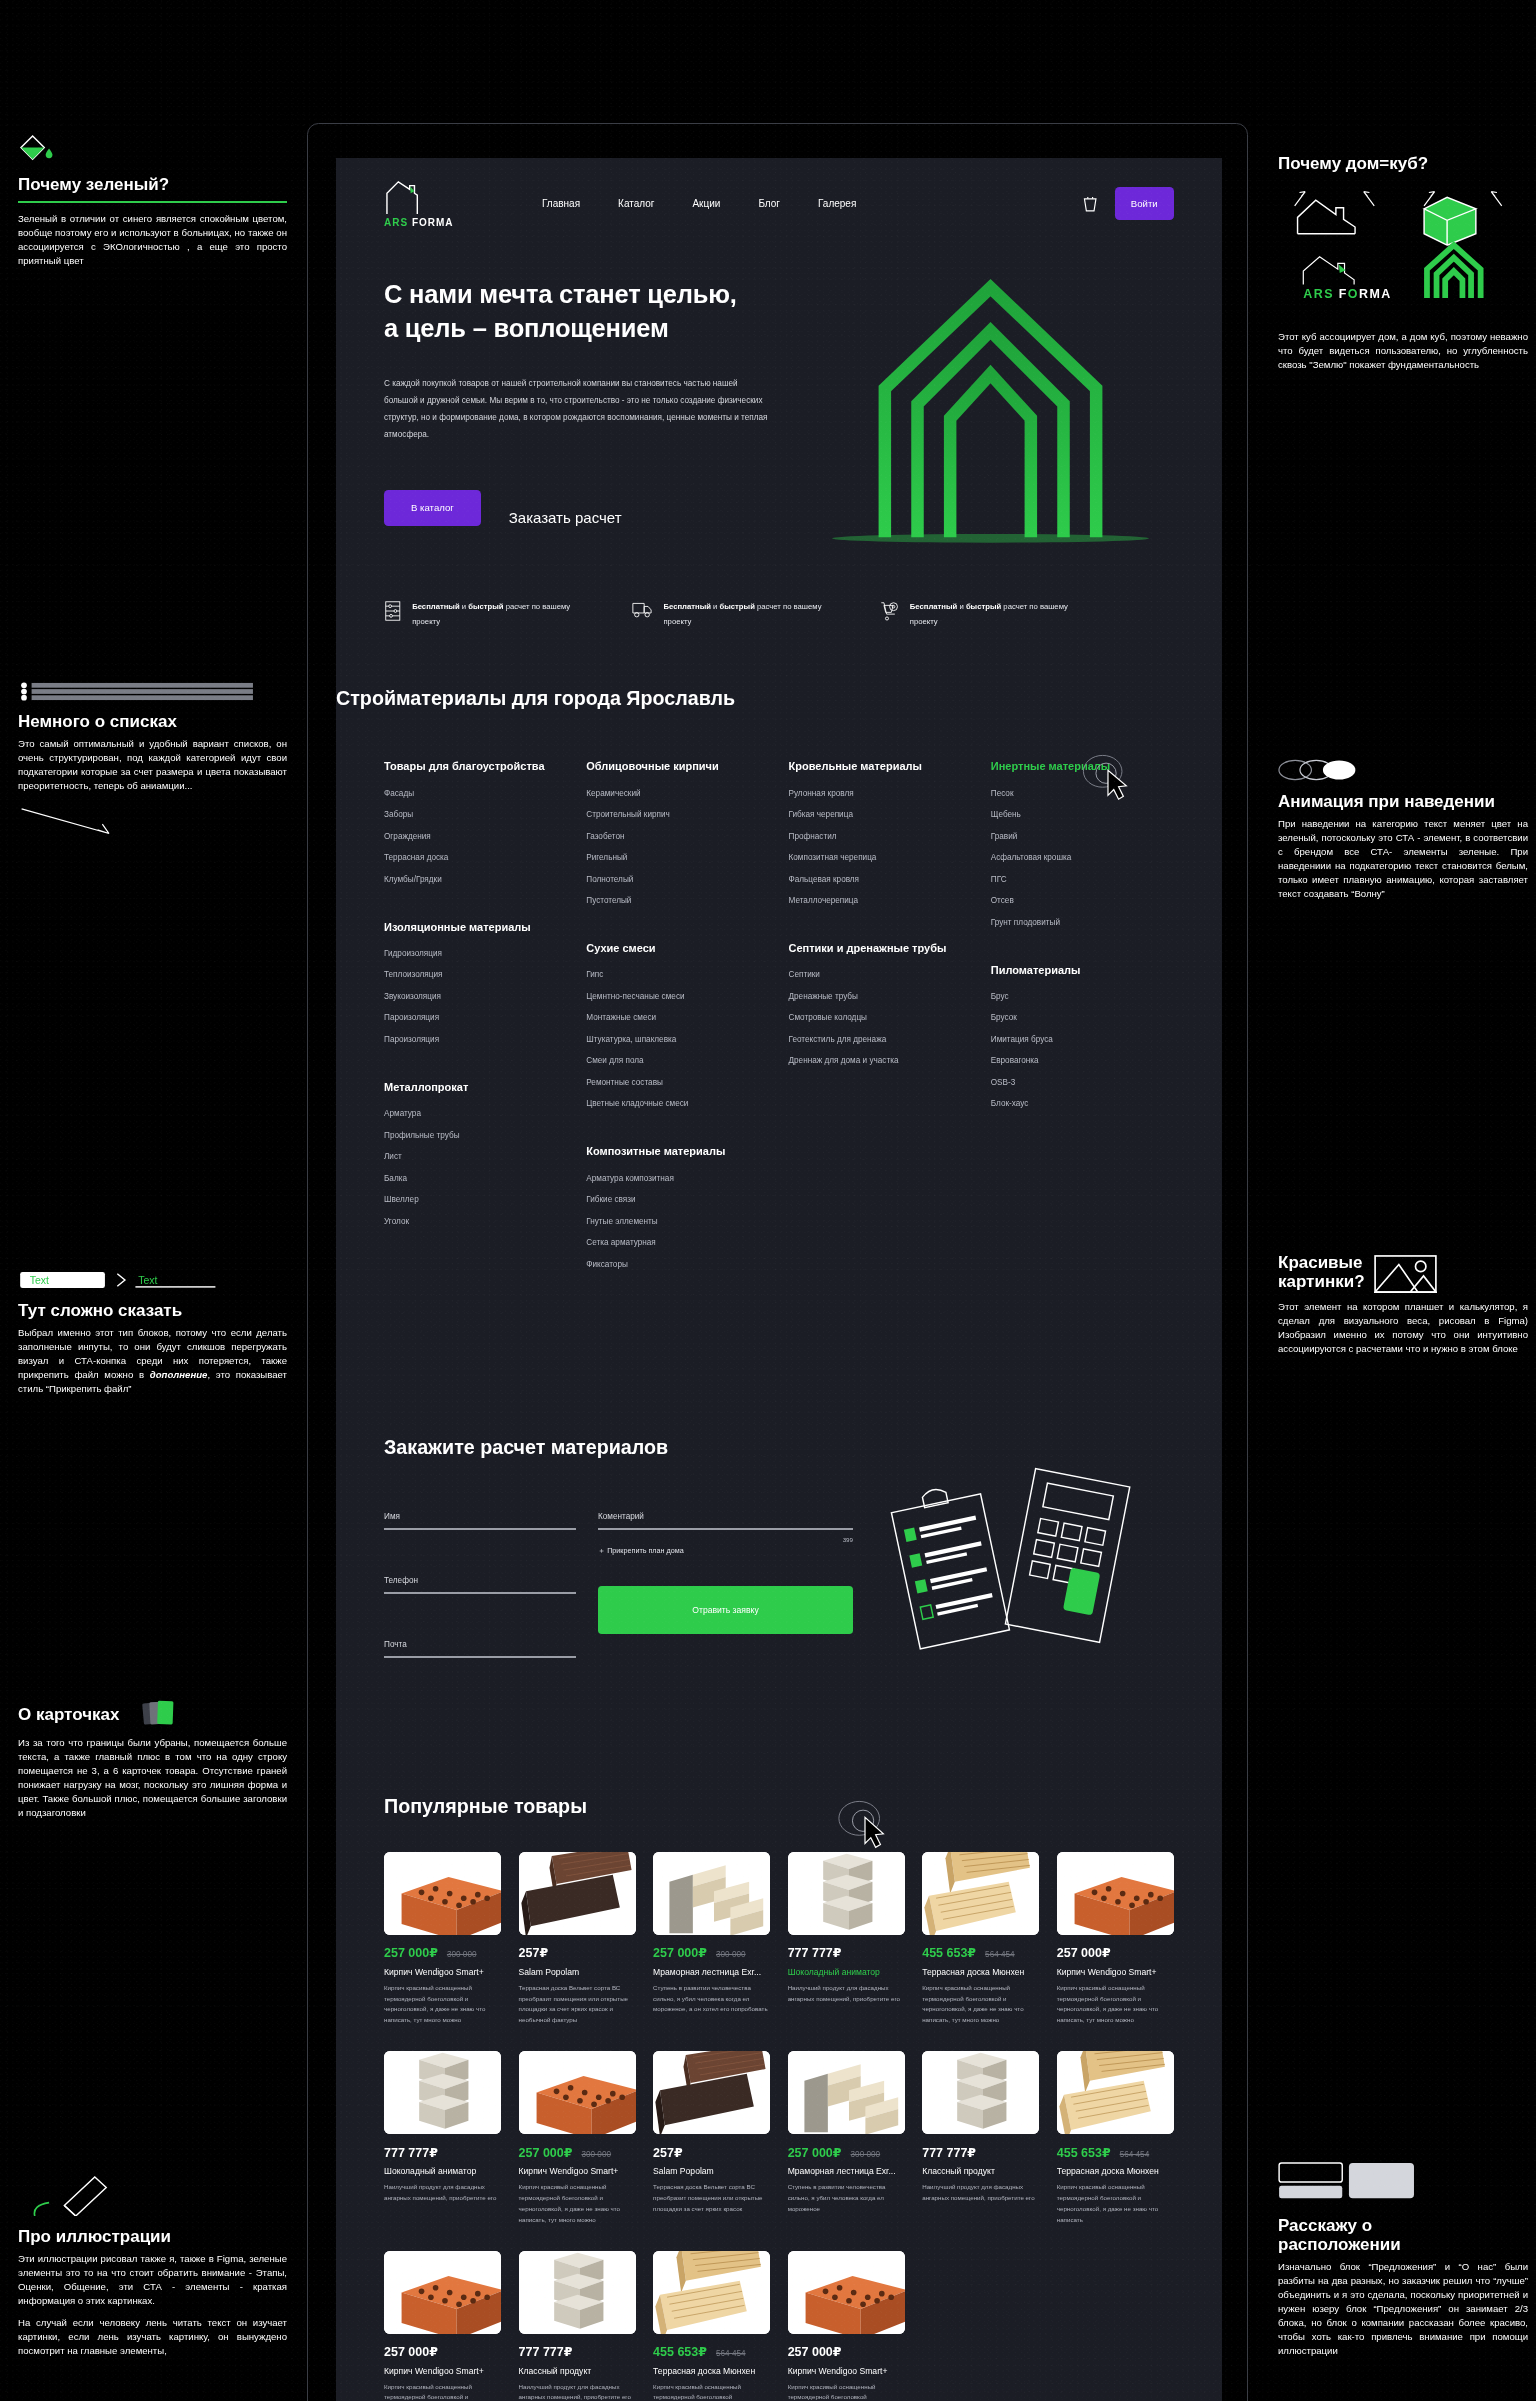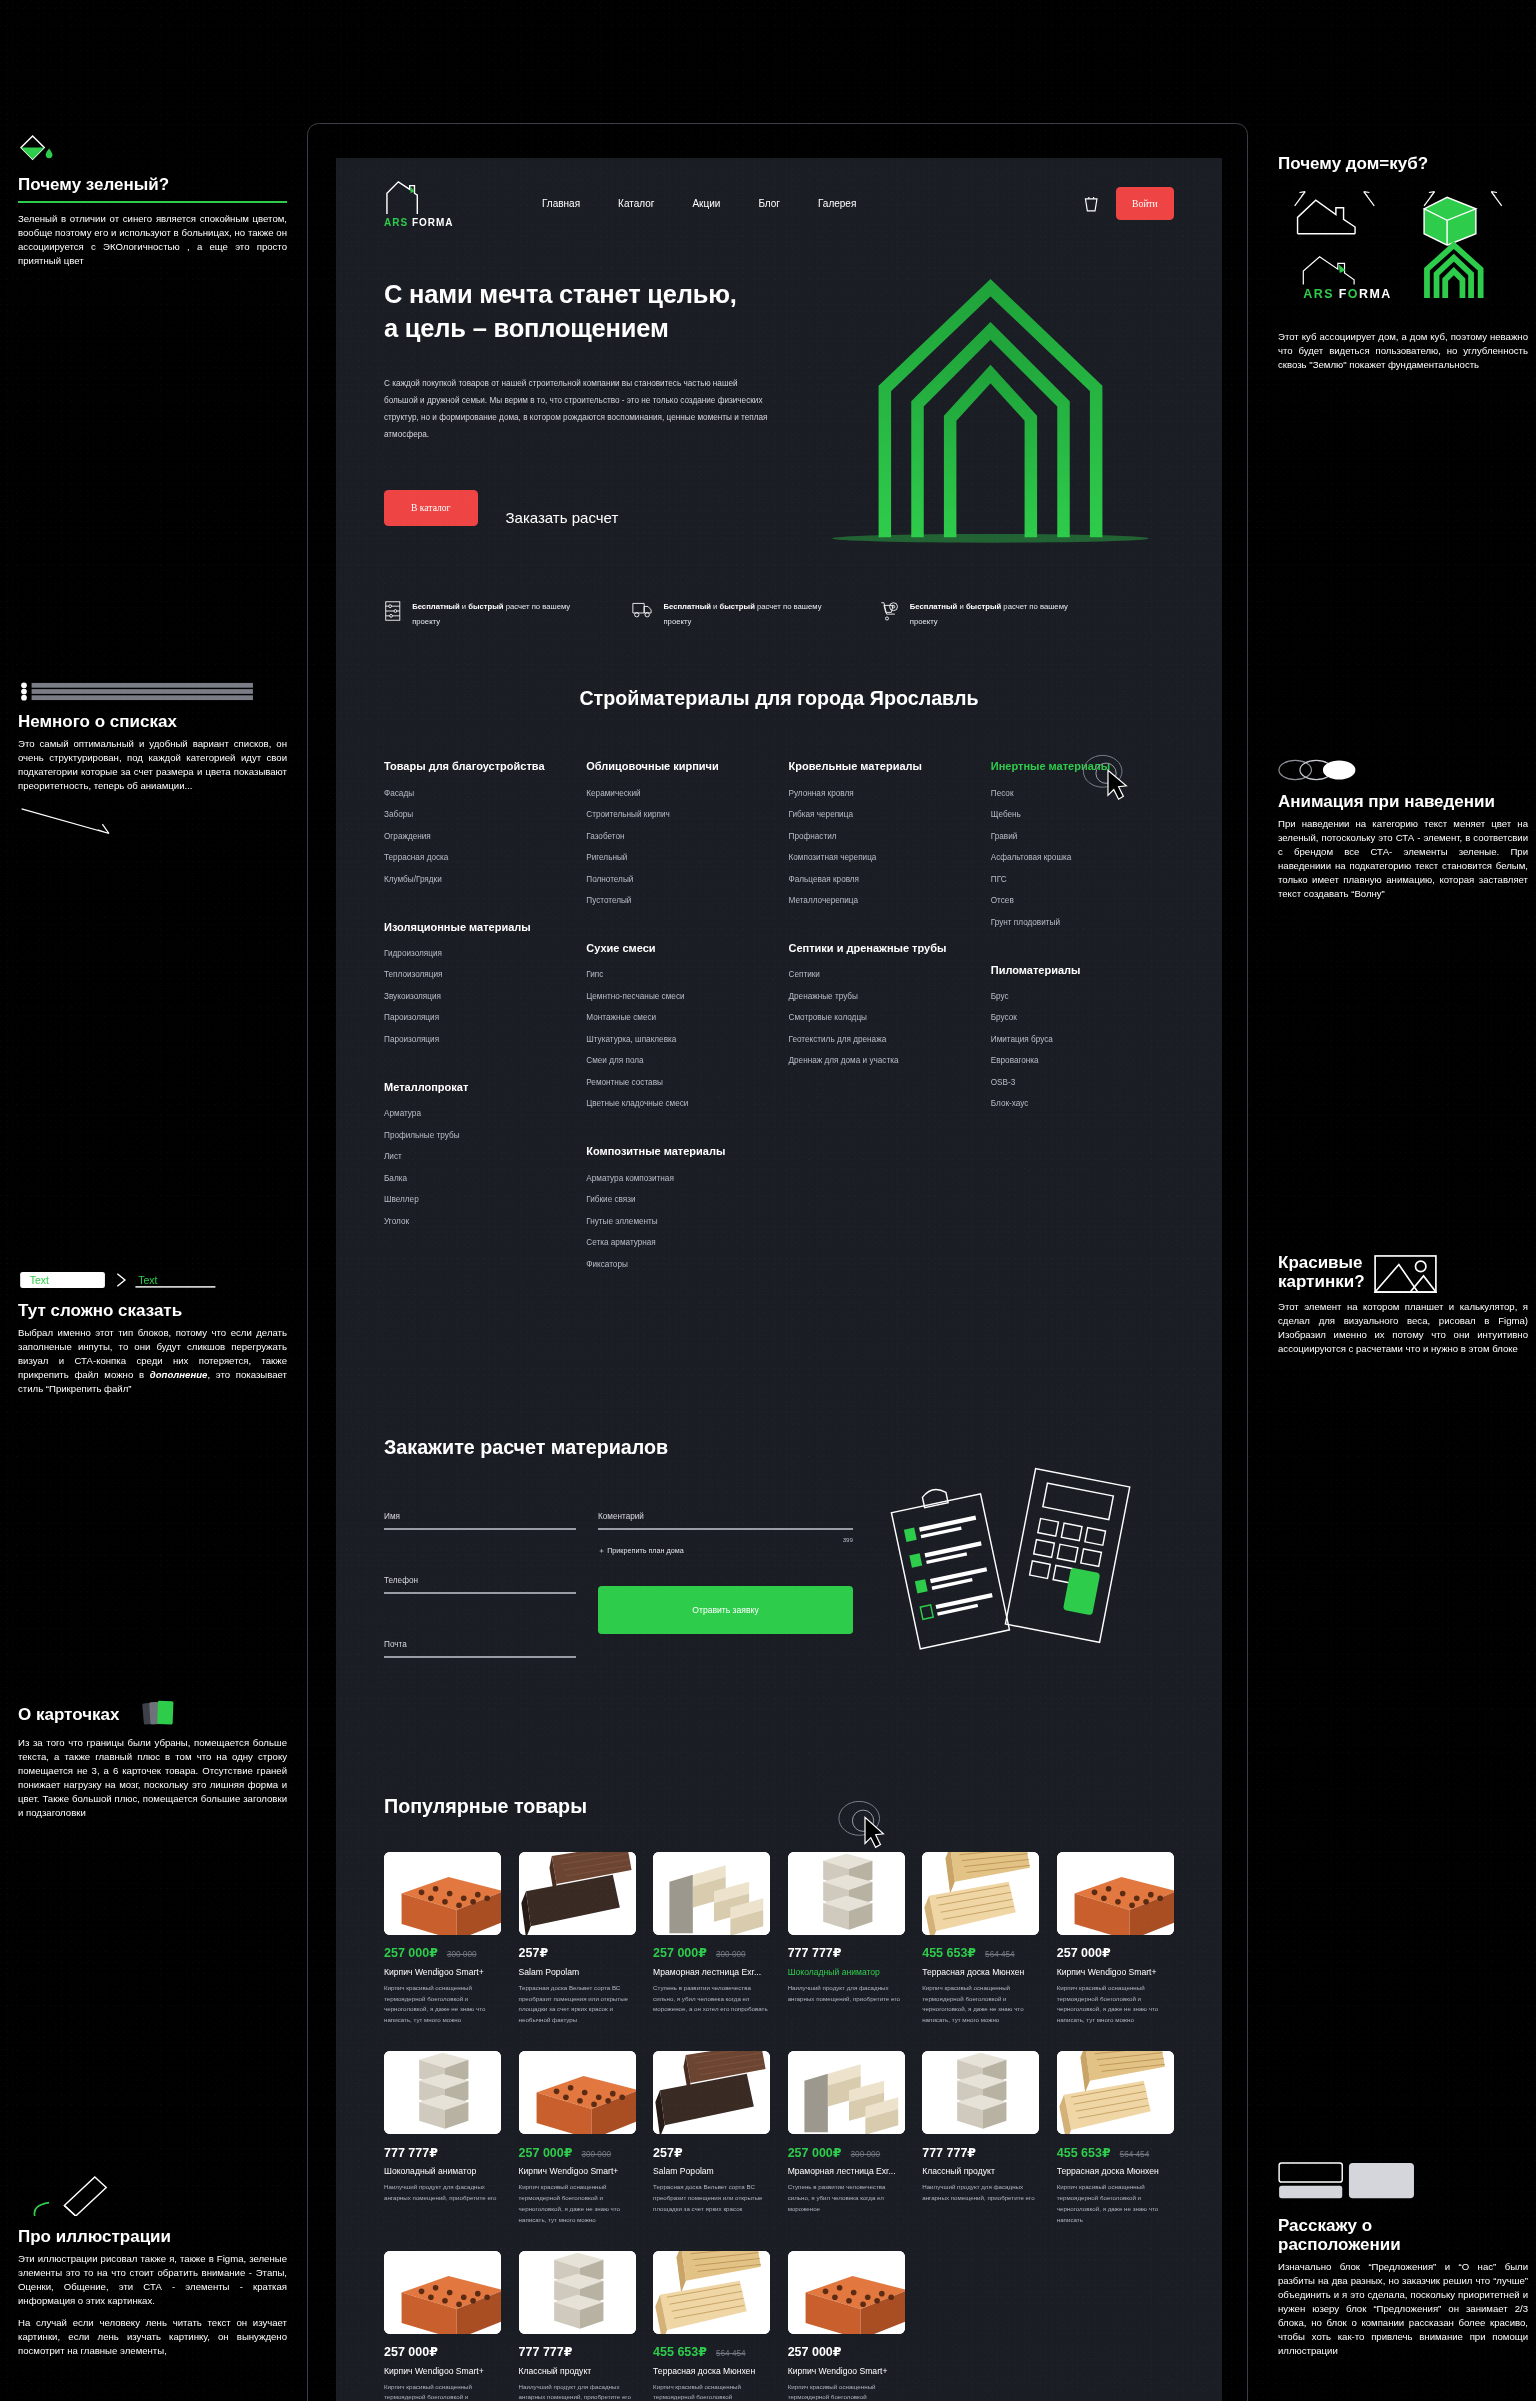--- a/index.html
+++ b/index.html
@@ -28,40 +28,40 @@
 
   
   .nav{display:flex;align-items:center;height:91px;padding:0 48px}
   .logo{width:72px;position:relative}
   .logo svg{display:block}
   .logoword{font-size:10px;letter-spacing:1px;font-weight:700;margin-top:1.9px}
   .logoword .g{color:#2ECC4B}
   .navlinks{display:flex;gap:38px;margin-left:86px}
   .navlinks a{color:#fff;font-size:10px;text-decoration:none}
   .navright{margin-left:auto;display:flex;align-items:center;gap:17.3px}
-  .btn-green{background:#ef4444;color:#fff;border:none;border-radius:4.3px;
-             font-size:9.6px;padding:10.6px 16.3px;cursor:pointer;font-family:Liberation Serif, serif}
+  .btn-green{background:#6d28d9;color:#fff;border:none;border-radius:4.3px;
+             font-size:9.6px;padding:10.6px 16.3px;cursor:pointer;font-family:Liberation Sans, sans-serif}
 
   
   .hero{display:flex;padding:29px 48px 0}
   .hero-l{width:423px}
   h1.hero-t{font-size:25.5px;line-height:1.32;font-weight:700;letter-spacing:-0.2px}
   .hero-p{margin-top:31px;font-size:8.2px;line-height:2.05;color:#d4d6dc;max-width:384px}
   .hero-cta{margin-top:46px;display:flex;align-items:flex-end;gap:28px}
   .hero-cta .btn-green{padding:12.5px 27px;font-size:9.6px}
   .link-plain{color:#fff;font-size:15px;text-decoration:none}
   .hero-r{flex:1;display:flex;align-items:flex-end;justify-content:center;position:relative}
 
   
   .features{display:flex;padding:53px 48px 0;gap:46px}
   .feat{display:flex;gap:10.6px;width:202px}
   .feat-t{font-size:7.7px;line-height:1.9;color:#e6e8ee}
   .feat-t b{font-weight:700;color:#fff}
 
-  .sect-title{font-size:19.7px;font-weight:700;text-align:center;padding:58px 0 0}
+  .sect-title{font-size:19.7px;font-weight:700;padding:58px 0 0}
   .sect-title.left{text-align:left;padding-left:48px}
 
   
   .catalog{display:grid;grid-template-columns:repeat(4,1fr);gap:0 19px;padding:50px 48px 72px}
   .cat-h{font-size:11px;font-weight:700;margin:0 0 16.3px;color:#fff}
   .cat-h.active{color:#2ECC4B}
   .cat-block{margin-bottom:37px}
   .cat-li{font-size:8.2px;color:#b9bcc6;margin-bottom:12.5px}
 
   

